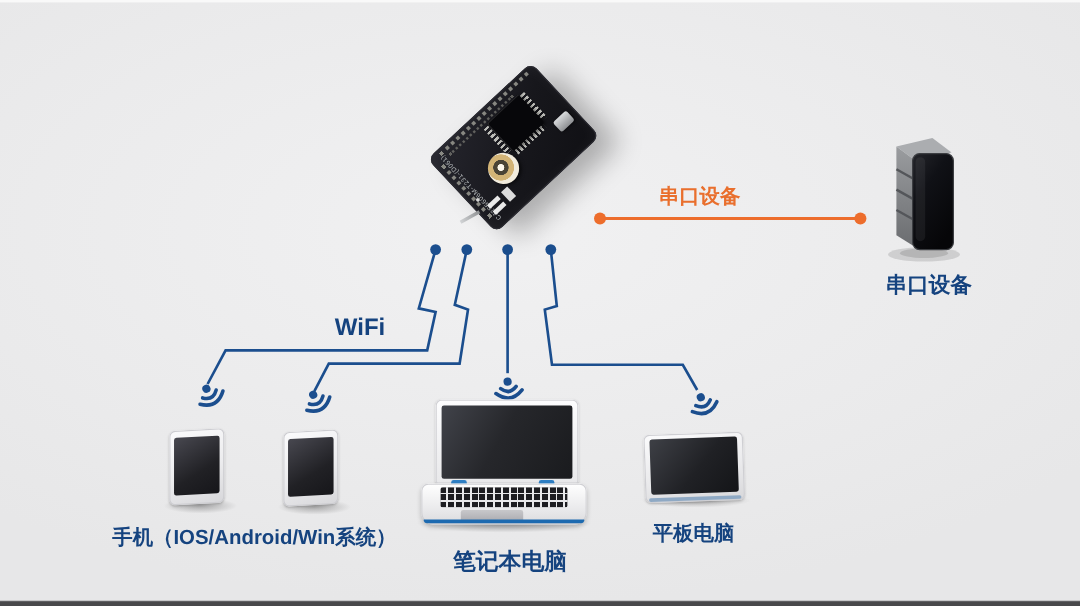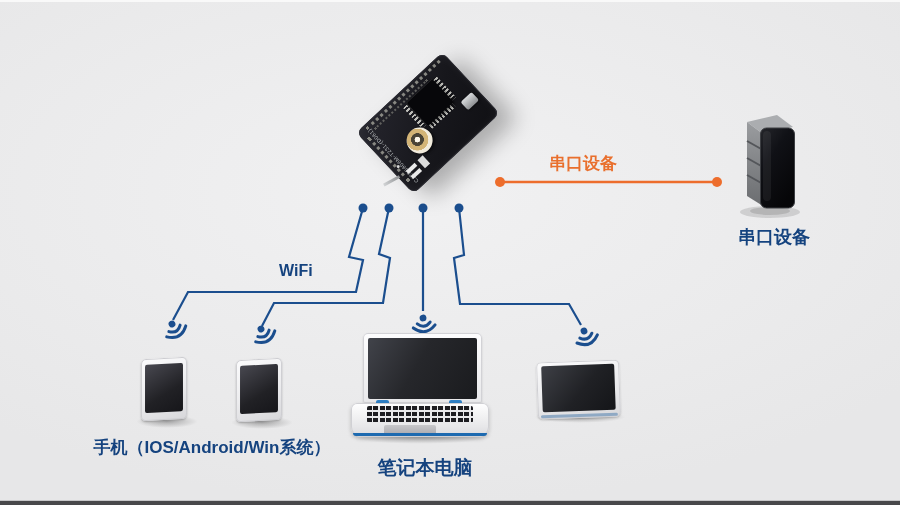--- a/index.html
+++ b/index.html
@@ -71,21 +71,21 @@
   
   .tablet{left:537px;top:361px;width:83px;height:57px;z-index:3;transform:rotate(-2deg);border-radius:5px;
     background:linear-gradient(170deg,#fbfbfc,#e9e9eb 60%,#d7d7da);
     box-shadow:inset 0 0 0 1px #cfcfd3, 0 1px 2px rgba(0,0,0,.2);}
   .tablet .scr{position:absolute;left:5px;right:5px;top:4px;bottom:7px;border-radius:2px;
     background:linear-gradient(130deg,#3e4046 0%,#202125 55%,#141518 100%);}
   .tablet .edge{position:absolute;left:3px;right:3px;bottom:1px;height:3px;background:#8fa9c4;border-radius:2px;}
 
   
   .lbl{z-index:5;color:#15437f;font-weight:700;text-align:center;white-space:nowrap;}
-  .lbl-wifi{left:279px;top:262px;font-size:16px;text-align:left;}
+  .lbl-wifi{left:279px;top:262px;font-size:20px;text-align:left;}
   .lbl-serial-link{left:474px;width:218px;top:152px;font-size:17px;color:#e96f2d;}
   .lbl-serial-dev{left:718px;width:112px;top:225px;font-size:18px;}
   .lbl-phones{left:84px;width:256px;top:436px;font-size:17px;}
   .lbl-laptop{left:360px;width:130px;top:455px;font-size:19px;}
   .lbl-tablet{left:526px;width:104px;top:433px;font-size:17px;}
 </style>
 </head>
 <body>
 
 <div class="stage">
@@ -206,15 +206,16 @@
   <div class="abs tablet">
     <div class="scr"></div>
     <div class="edge"></div>
   </div>
 
   <div class="abs lbl lbl-wifi">WiFi</div>
   <div class="abs lbl lbl-serial-link">串口设备</div>
   <div class="abs lbl lbl-phones">手机（IOS/Android/Win系统）</div>
   <div class="abs lbl lbl-serial-dev">串口设备</div>
   <div class="abs lbl lbl-laptop">笔记本电脑</div>
+  <div class="abs lbl lbl-tablet">平板电脑</div>
 
   <div class="abs bottom-bar"></div>
 </div>
 
 </body></html>

